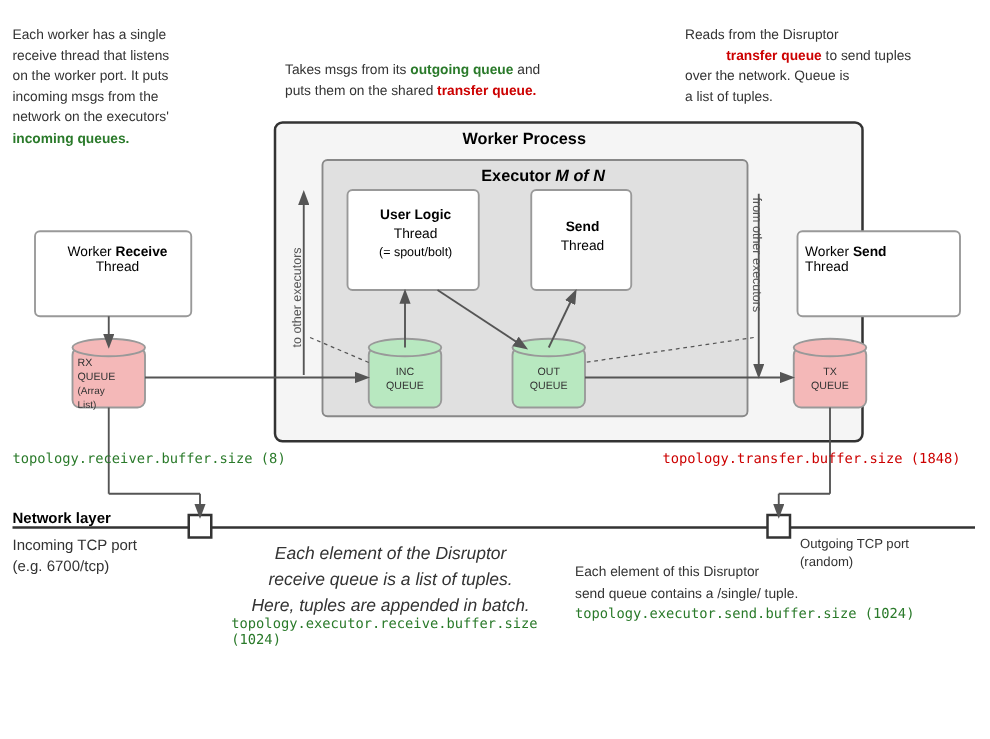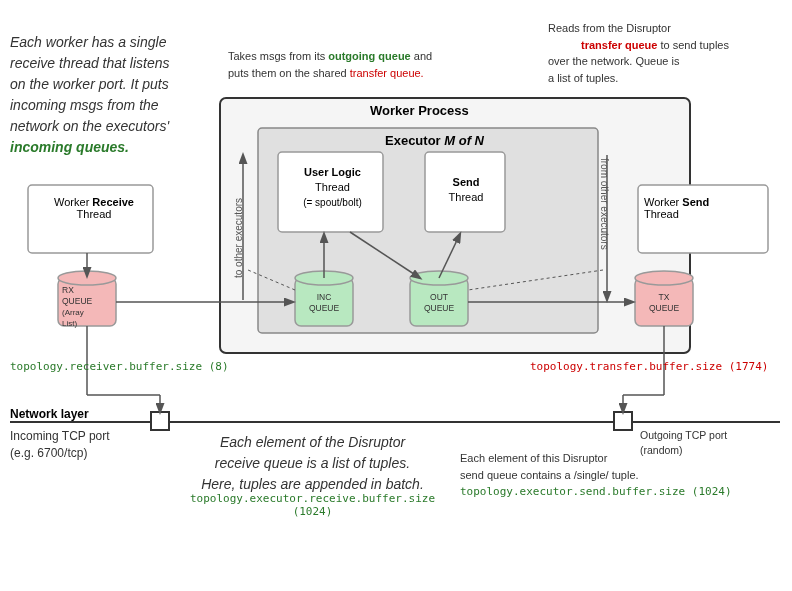--- a/index.html
+++ b/index.html
@@ -150,60 +150,60 @@
   </div>
 
   <div style="position:absolute;top:158px;left:233px;height:120px;writing-mode:vertical-rl;transform:rotate(180deg);font-size:10px;color:#555;">
     <span>to other executors</span>
   </div>
 
   <div style="position:absolute;top:158px;left:599px;height:130px;writing-mode:vertical-rl;font-size:10px;color:#555;">
     <span>from other executors</span>
   </div>
 
-  <div style="position:absolute;top:32px;left:10px;width:205px;font-family:'Comic Sans MS',cursive,sans-serif;font-size:14px;line-height:1.5;color:#333;font-style:italic;">
+  <div style="position:absolute;top:20px;left:10px;width:205px;font-family:'Comic Sans MS',cursive,sans-serif;font-size:11px;line-height:1.5;color:#333;">
     Each worker has a single<br>
     receive thread that listens<br>
     on the worker port. It puts<br>
     incoming msgs from the<br>
     network on the executors'<br>
     <span style="color:#2a7a2a;font-weight:bold;">incoming queues.</span>
   </div>
 
   <div style="position:absolute;top:48px;left:228px;width:270px;font-family:'Comic Sans MS',cursive,sans-serif;font-size:11px;line-height:1.5;color:#333;">
     Takes msgs from its <span style="color:#2a7a2a;font-weight:bold;">outgoing queue</span> and<br>
-    puts them on the shared <span style="color:#cc0000;font-weight:normal;">transfer queue.</span>
+    puts them on the shared <span style="color:#cc0000;font-weight:bold;">transfer queue.</span>
   </div>
 
   <div style="position:absolute;top:20px;left:548px;width:230px;font-family:'Comic Sans MS',cursive,sans-serif;font-size:11px;line-height:1.5;color:#333;">
     Reads from the Disruptor<br>
     <span style="color:#cc0000;font-weight:bold;margin-left:33px;">transfer queue</span> to send tuples<br>
     over the network. Queue is<br>
     a list of tuples.
   </div>
 
   <div style="position:absolute;top:360px;left:10px;font-family:monospace;font-size:11px;color:#2a7a2a;">
     <span>topology.receiver.buffer.size (8)</span>
   </div>
 
   <div style="position:absolute;top:360px;left:530px;font-family:monospace;font-size:11px;color:#cc0000;">
-    <span>topology.transfer.buffer.size (1774)</span>
+    <span>topology.transfer.buffer.size (1848)</span>
   </div>
 
   <div style="position:absolute;top:407px;left:10px;font-weight:bold;font-size:12px;">
     <span>Network layer</span>
   </div>
 
   <div style="position:absolute;top:432px;left:185px;width:255px;font-family:'Comic Sans MS',cursive,sans-serif;font-size:14px;line-height:1.5;color:#333;text-align:center;font-style:italic;">
     Each element of the Disruptor<br>
     receive queue is a list of tuples.<br>
     Here, tuples are appended in batch.
   </div>
 
-  <div style="position:absolute;top:492px;left:185px;font-family:monospace;font-size:11px;color:#2a7a2a;text-align:center;width:255px;">
+  <div style="position:absolute;top:492px;left:185px;font-family:monospace;font-size:11px;color:#2a7a2a;text-align:left;width:255px;">
     <span>topology.executor.receive.buffer.size (1024)</span>
   </div>
 
   <div style="position:absolute;top:450px;left:460px;width:280px;font-family:'Comic Sans MS',cursive,sans-serif;font-size:11px;line-height:1.5;color:#333;">
     Each element of this Disruptor<br>
     send queue contains a /single/ tuple.<br>
     <span style="font-family:monospace;font-size:11px;color:#2a7a2a;">
       <span>topology.executor.send.buffer.size (1024)</span>
     </span>
   </div>

